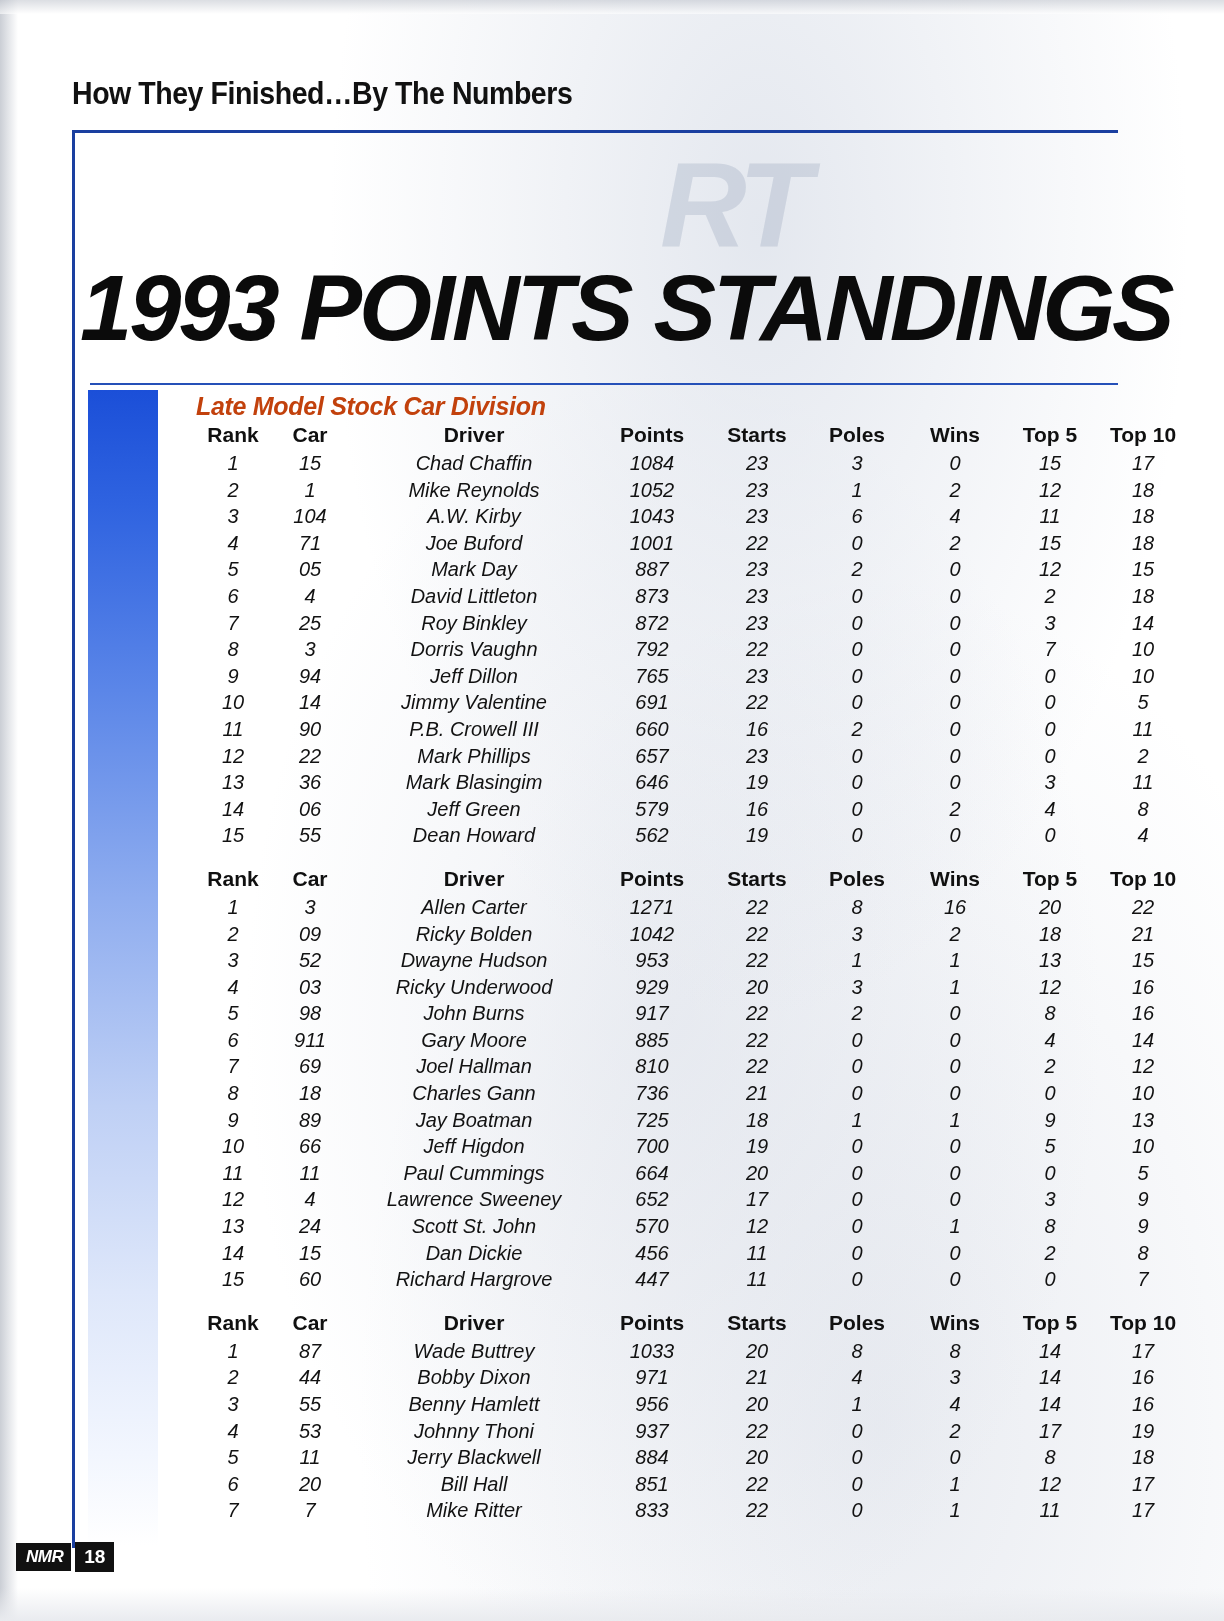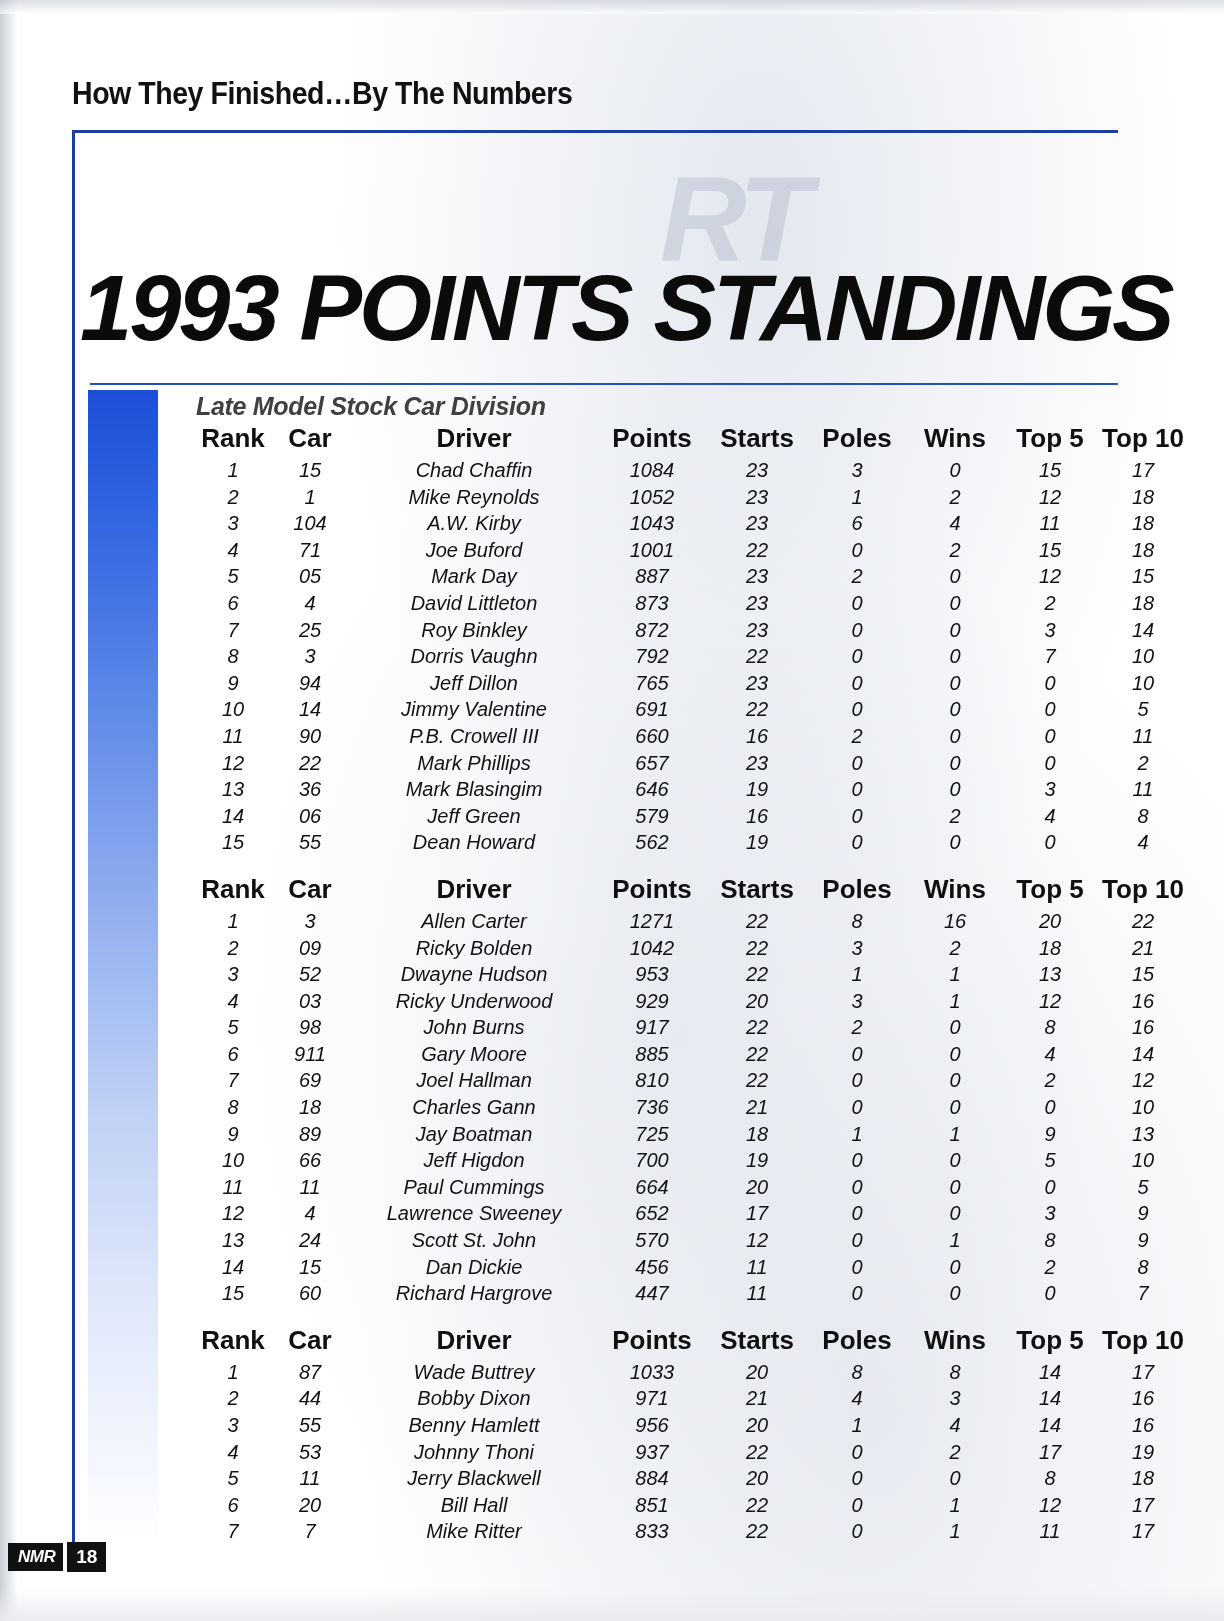--- a/index.html
+++ b/index.html
@@ -84,21 +84,21 @@
     top: 383px;
     width: 1028px;
     height: 2px;
     background: #2550b8;
   }
 
   
   .ghost {
     position: absolute;
     left: 660px;
-    top: 150px;
+    top: 136px;
     font-size: 120px;
     font-weight: bold;
     font-style: italic;
     color: rgba(150,162,186,0.30);
     letter-spacing: -6px;
     pointer-events: none;
   }
 
   .big-title {
     position: absolute;
@@ -143,31 +143,31 @@
   }
 
   .section {
     margin-bottom: 18px;
   }
   .section-title {
     font-size: 25px;
     font-weight: bold;
     font-style: italic;
     letter-spacing: -0.3px;
-    color: #404040;
+    color: #c2410c;
     margin-bottom: 2px;
   }
 
   table.stand {
     border-collapse: collapse;
     width: 894px;
     table-layout: fixed;
   }
   table.stand th {
-    font-size: 26px;
+    font-size: 21px;
     font-weight: bold;
     font-style: normal;
     color: #101010;
     padding: 0 0 3px 0;
     text-align: center;
   }
   table.stand td {
     font-size: 20px;
     font-style: italic;
     color: #121212;
@@ -183,21 +183,21 @@
   th.c-poles,  td.c-poles  { width: 98px; text-align: center; }
   th.c-wins,   td.c-wins   { width: 98px; text-align: center; }
   th.c-top5,   td.c-top5   { width: 92px; text-align: center; }
   th.c-top10,  td.c-top10  { width: 94px; text-align: center; }
 
   th.c-driver { text-align: left; }
 
   
   .footer-tab {
     position: absolute;
-    left: 8px;
+    left: 16px;
     top: 1540px;
     display: flex;
     align-items: center;
     height: 34px;
   }
   .footer-logo {
     background: #111;
     color: #fff;
     font-size: 17px;
     font-weight: bold;

